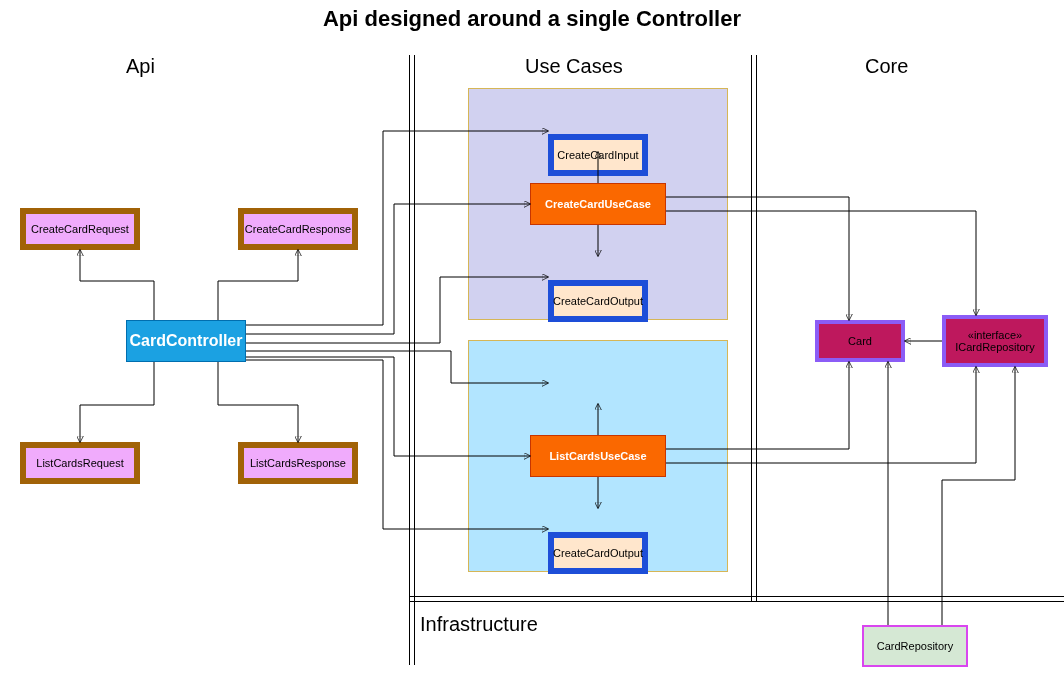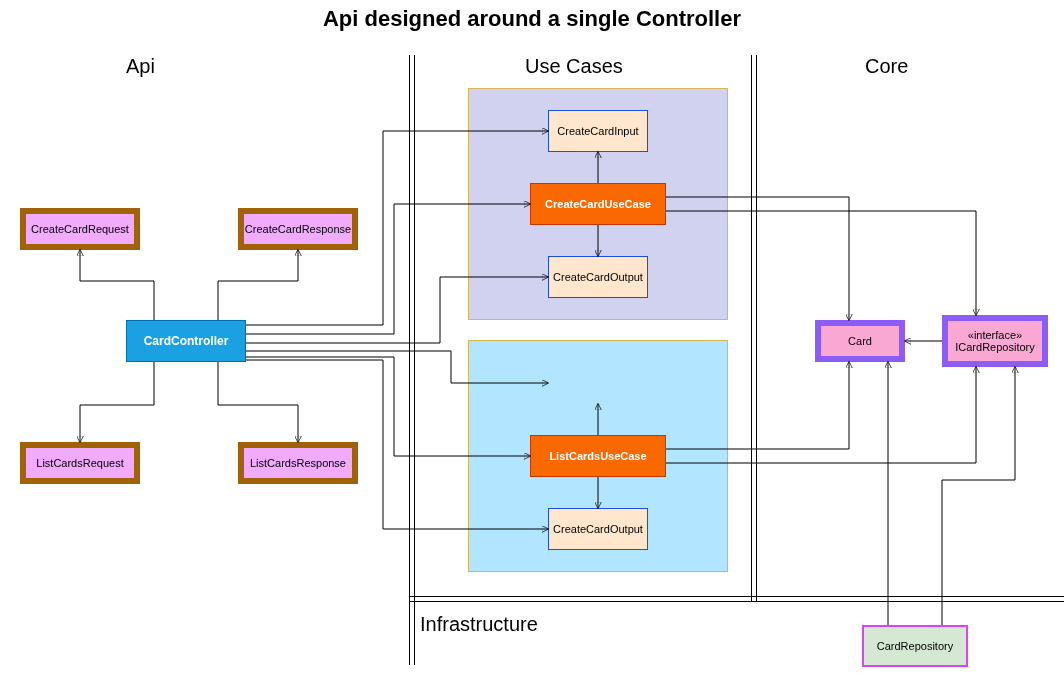--- a/index.html
+++ b/index.html
@@ -45,23 +45,23 @@
     display: flex;
     align-items: center;
     justify-content: center;
     text-align: center;
     font-size: 11px;
     padding: 2px;
     white-space: pre-line;
   }
   .light-blue   { background: #f0abfc; border: 6px solid #a16207; color: #000; }
   .primary-blue { background: #1ba1e2; border: 1px solid #006eaf; color: #fff; font-weight: bold; }
-  .tan          { background: #ffe6cc; border: 1px solid #1d4ed8; color: #000; }
+  .tan          { background: #ffe6cc; border: 6px solid #1d4ed8; color: #000; margin-top: 24px; }
   .orange       { background: #fa6800; border: 1px solid #c73500; color: #fff; font-weight: bold; }
-  .pink         { background: #f9a8d4; border: 6px solid #8b5cf6; color: #000; }
+  .pink         { background: #be185d; border: 4px solid #8b5cf6; color: #000; }
   .green        { background: #d5e8d4; border: 2px solid #d946ef; color: #000; }
   .group-purple { background: rgba(102,102,204,0.30); border: 1px solid #d6b656; }
   .group-cyan   { background: rgba(102,204,255,0.50); border: 1px solid #d6b656; }
   svg.edges {
     position: absolute;
     left: 0; top: 0;
     width: 1064px; height: 677px;
     pointer-events: none;
   }
   svg.edges path {
@@ -87,21 +87,21 @@
   <div class="vline" style="left:751px; top:55px;  height:546px;"></div>
   <div class="vline" style="left:756px; top:55px;  height:546px;"></div>
   <div class="hline" style="left:409px; top:596px; width:655px;"></div>
   <div class="hline" style="left:409px; top:601px; width:655px;"></div>
 
   <div class="box group-purple" style="left:468px; top:88px;  width:260px; height:232px;"></div>
   <div class="box group-cyan" style="left:468px; top:340px; width:260px; height:232px;"></div>
 
   <div class="box light-blue" style="left:20px;  top:208px; width:120px; height:42px;">CreateCardRequest</div>
   <div class="box light-blue" style="left:238px; top:208px; width:120px; height:42px;">CreateCardResponse</div>
-  <div class="box primary-blue" style="left:126px; top:320px; width:120px; height:42px; font-size:12px;">CardController</div>
+  <div class="box primary-blue" style="left:126px; top:320px; width:120px; height:42px; font-size:16px;">CardController</div>
   <div class="box light-blue" style="left:20px;  top:442px; width:120px; height:42px;text-align:right;">ListCardsRequest</div>
   <div class="box light-blue" style="left:238px; top:442px; width:120px; height:42px;">ListCardsResponse</div>
 
   <div class="box tan" style="left:548px; top:110px; width:100px; height:42px;">CreateCardInput</div>
   <div class="box orange" style="left:530px; top:183px; width:136px; height:42px;">CreateCardUseCase</div>
   <div class="box tan" style="left:548px; top:256px; width:100px; height:42px;">CreateCardOutput</div>
   <div class="box orange" style="left:530px; top:435px; width:136px; height:42px;">ListCardsUseCase</div>
   <div class="box tan" style="left:548px; top:508px; width:100px; height:42px;">CreateCardOutput</div>
 
   <div class="box pink" style="left:815px; top:320px; width:90px;  height:42px;">Card</div>

